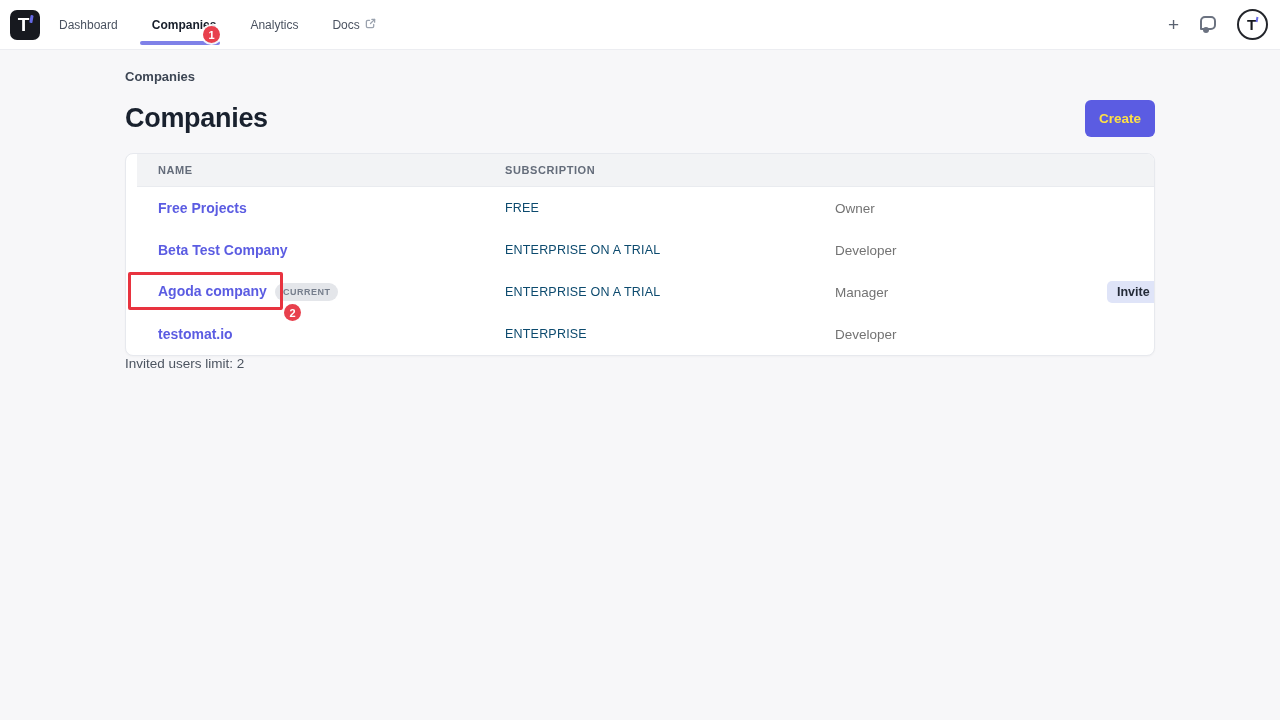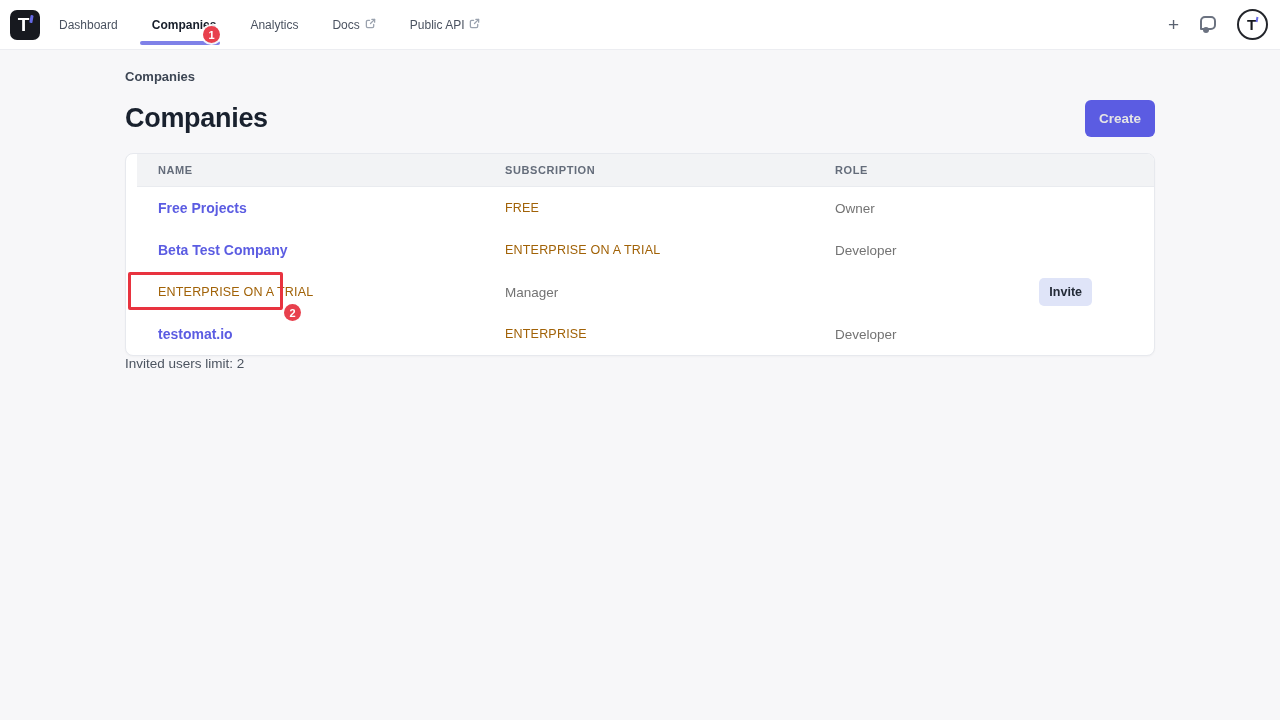--- a/index.html
+++ b/index.html
@@ -102,21 +102,21 @@
   .title-row {
     margin-top: 16px;
     display: flex; align-items: center; justify-content: space-between;
   }
   .page-title {
     font-size: 27px; font-weight: 700; color: #19212e;
     letter-spacing: -0.3px;
     font-family: "Liberation Sans", sans-serif;
   }
   .create-btn {
-    background: #5b5ce2; color: #e5e5e5;
+    background: #5b5ce2; color: #fde047;
     border: none; border-radius: 6px;
     height: 37px; padding: 0 14px;
     font-size: 13.5px; font-weight: 600;
     font-family: "Liberation Sans", sans-serif;
     cursor: pointer;
   }
 
   
   .card {
     margin-top: 16px;
@@ -151,28 +151,28 @@
   .company-link {
     font-size: 14px; font-weight: 700; color: #5b5ce2;
     text-decoration: none; cursor: pointer;
   }
   .current-badge {
     background: #e4e6ea; color: #767e8c;
     font-size: 9px; font-weight: 700; letter-spacing: 0.5px;
     padding: 4px 8px; border-radius: 10px;
   }
   .cell-sub {
-    font-size: 12.5px; color: #a16207; letter-spacing: 0.2px;
+    font-size: 12.5px; color: #0c4a6e; letter-spacing: 0.2px;
   }
   .cell-role { font-size: 13.5px; color: #737373; }
   .cell-action { display: flex; justify-content: flex-end; padding-right: 15px; }
   .invite-btn {
     background: #dfe4f8; color: #242b38;
     border: none; border-radius: 5px;
-    height: 28px; padding: 0 10px;
+    height: 22px; padding: 0 10px;
     font-size: 12.5px; font-weight: 600;
     font-family: "Liberation Sans", sans-serif;
     cursor: pointer;
   }
   .footer-note {
     font-size: 13.5px; color: #4c5460;
   }
 
   
   .ann-badge {
@@ -217,30 +217,20 @@
     <div class="nav-item">
       <span class="nav-label">Docs</span>
       <span class="ext-icon">
         <svg width="11" height="11" viewBox="0 0 12 12" fill="none" stroke="#9aa2ae" stroke-width="1.4" stroke-linecap="round" stroke-linejoin="round">
             <path d="M5 2.5H3A1.5 1.5 0 0 0 1.5 4v5A1.5 1.5 0 0 0 3 10.5h5A1.5 1.5 0 0 0 9.5 9V7"></path>
             <path d="M7.5 1.5h3v3"></path>
             <path d="M6 6l4.5-4.5"></path>
           </svg>
       </span>
     </div>
-    <div class="nav-item">
-      <span class="nav-label">Public API</span>
-      <span class="ext-icon">
-        <svg width="11" height="11" viewBox="0 0 12 12" fill="none" stroke="#9aa2ae" stroke-width="1.4" stroke-linecap="round" stroke-linejoin="round">
-            <path d="M5 2.5H3A1.5 1.5 0 0 0 1.5 4v5A1.5 1.5 0 0 0 3 10.5h5A1.5 1.5 0 0 0 9.5 9V7"></path>
-            <path d="M7.5 1.5h3v3"></path>
-            <path d="M6 6l4.5-4.5"></path>
-          </svg>
-      </span>
-    </div>
   </nav>
   <div class="nav-right">
     <button class="plus-btn">+</button>
     <button class="chat-btn">
       <span class="chat-bubble"></span>
       <span class="chat-dot"></span>
     </button>
     <div class="avatar">
       <span class="t">T</span>
       <span class="tick"></span>
@@ -253,21 +243,20 @@
 
   <div class="title-row">
     <h1 class="page-title">Companies</h1>
     <button class="create-btn">Create</button>
   </div>
 
   <div class="card">
     <div class="thead">
       <div class="th">NAME</div>
       <div class="th">SUBSCRIPTION</div>
-      <div class="th">ROLE</div>
     </div>
 
     <div class="trow">
       <div class="cell-name">
         <a class="company-link">Free Projects</a>
       </div>
       <div class="cell-sub">FREE</div>
       <div class="cell-role">Owner</div>
       <div class="cell-action"></div>
     </div>
@@ -275,20 +264,24 @@
     <div class="trow">
       <div class="cell-name">
         <a class="company-link">Beta Test Company</a>
       </div>
       <div class="cell-sub">ENTERPRISE ON A TRIAL</div>
       <div class="cell-role">Developer</div>
       <div class="cell-action"></div>
     </div>
 
     <div class="trow">
+      <div class="cell-name">
+        <a class="company-link">Agoda company</a>
+        <span class="current-badge">CURRENT</span>
+      </div>
       <div class="cell-sub">ENTERPRISE ON A TRIAL</div>
       <div class="cell-role">Manager</div>
       <div class="cell-action">
         <button class="invite-btn">Invite</button>
       </div>
     </div>
 
     <div class="trow">
       <div class="cell-name">
         <a class="company-link">testomat.io</a>

